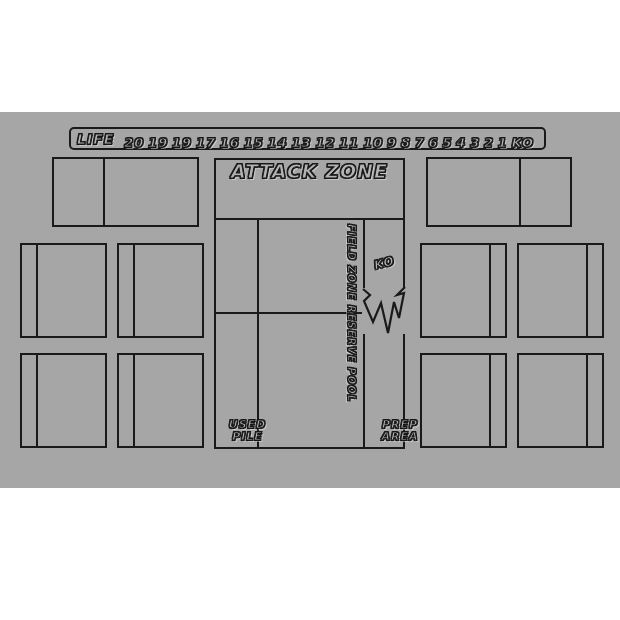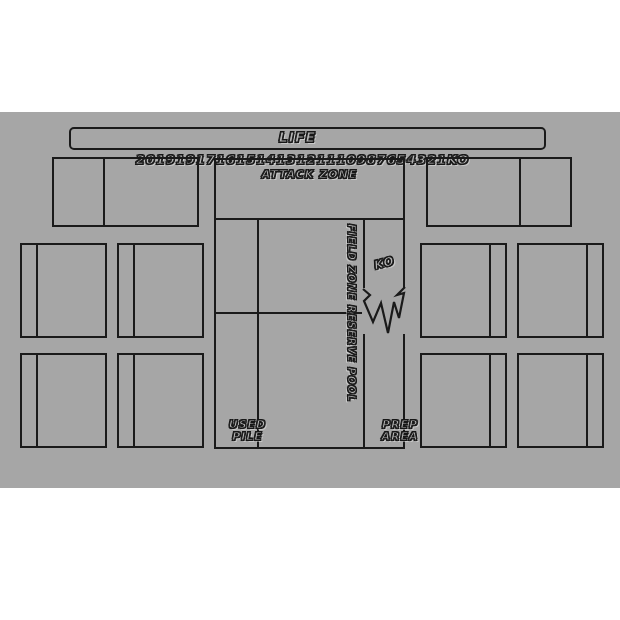--- a/index.html
+++ b/index.html
@@ -23,22 +23,21 @@
       -1px 1px 0 #1a1a1a, 1px 1px 0 #1a1a1a,
       2px 2px 0 rgba(240,240,240,0.45);
     letter-spacing:1px;
     white-space:nowrap;
     user-select:none;
   }
   .life-track {
     position:absolute; left:69px; top:15px; width:477px; height:23px;
     border:2px solid #1a1a1a; border-radius:5px; box-sizing:border-box;
     display:flex; align-items:center;
-    padding:0 10px 0 0;
-    flex-direction:column;
+    padding:0 10px 0 6px;
   }
   .life-label { font-size:14px; margin-right:10px; }
   .life-nums {
     flex:1; display:flex; justify-content:space-between; align-items:center;margin-top:8px;
   }
   .life-nums span { font-size:13px; line-height:1; }
   .box {
     position:absolute; border:2px solid #1a1a1a; box-sizing:border-box;
     background:transparent;
   }
@@ -56,22 +55,22 @@
   .r-r2b { left:517px; top:131px; }
   .r-r3a { left:420px; top:241px; }
   .r-r3b { left:517px; top:241px; }
   
   .panel { left:214px; top:46px; width:191px; height:291px; }
   .panel .h-attack { position:absolute; left:0; right:0; top:58px; height:2px; background:#1a1a1a; }
   .panel .v-left   { position:absolute; left:41px;  top:58px; bottom:0; width:2px; background:#1a1a1a; }
   .panel .v-right  { position:absolute; left:147px; top:58px; bottom:0; width:2px; background:#1a1a1a; }
   .panel .h-mid    { position:absolute; left:0; width:149px; top:152px; height:2px; background:#1a1a1a; }
   .attack-label {
-    position:absolute; left:0; right:0; top:8px;
-    text-align:center; font-size:11px;
+    position:absolute; left:0; right:0; top:0;
+    text-align:center; font-size:19px;
   }
   .vlabel {
     position:absolute; left:124px; width:22px;
     display:flex; align-items:center; justify-content:center;
     writing-mode:vertical-rl;
     font-size:10px; letter-spacing:0.5px;
   }
   .field-label   { top:62px;  height:80px; }
   .reserve-label { top:155px; height:78px; }
   .ko-wrap {

